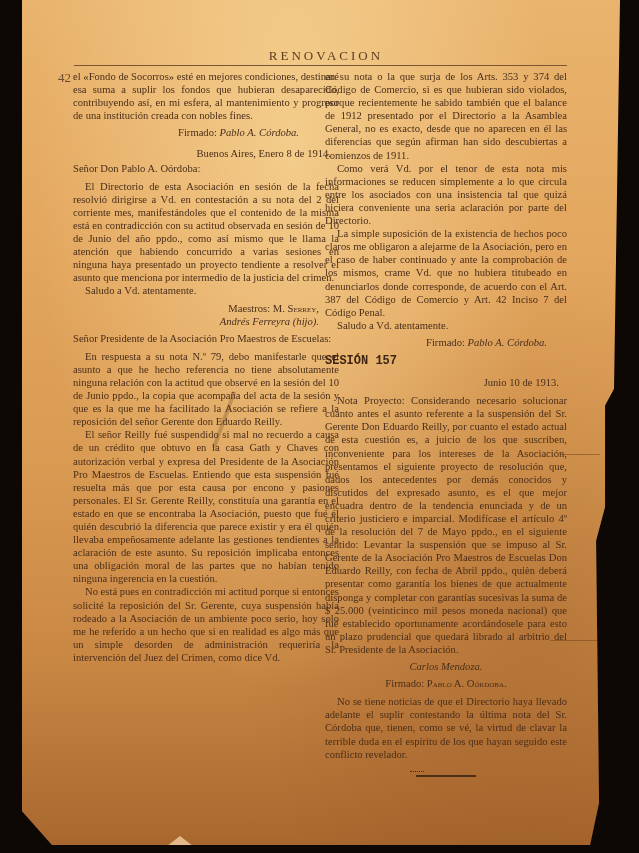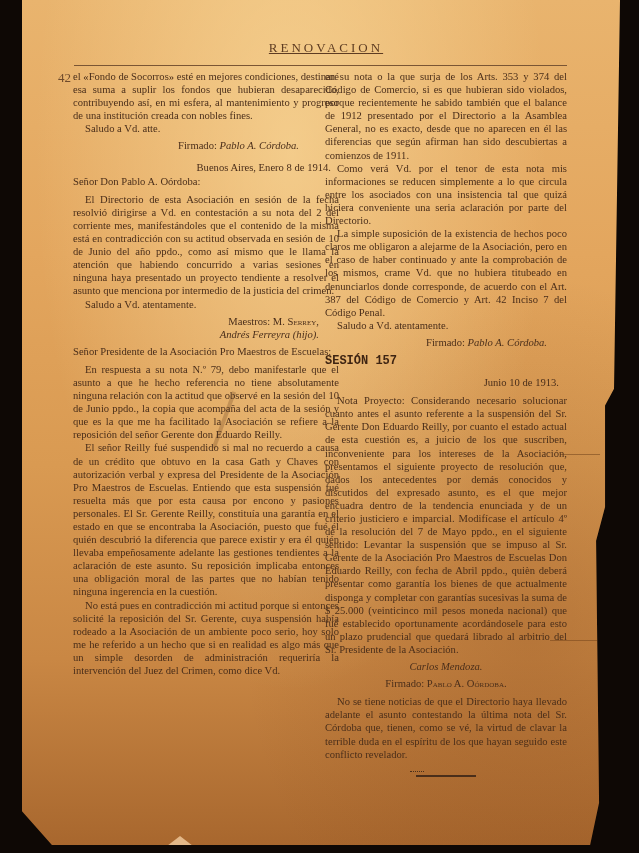--- a/index.html
+++ b/index.html
@@ -17,22 +17,22 @@
   }
   .page-inner { position:absolute; left:0; top:0; width:100%; height:100%; }
   .running-head {
     position:absolute; left:52px; top:36px; width:548px; height:18px;
   }
   .page-number {
     position:absolute; left:6px; top:0;
     font-family:"Liberation Serif", serif; font-size:13px; color:#6e4a2c;margin-top:34px;
   }
   .journal-title {
-    position:absolute; left:0; width:100%; top:4px; text-align:center;
-    font-family:"Liberation Serif", serif; font-size:13px; letter-spacing:3px; color:#5e3c22;text-decoration:underline;
+    position:absolute; left:0; width:100%; top:12px; text-align:center;
+    font-family:"Liberation Serif", serif; font-size:13px; letter-spacing:3px; color:#5e3c22;
   }
   .head-rule {
     position:absolute; left:74px; top:65px; width:493px; height:1px; background:#7a5534;
   }
   .col {
     position:absolute; top:70px;
     font-family:"Liberation Serif", serif; font-size:10.6px; line-height:13.1px;
     color:#4a2e1a; text-align:justify;
   }
   .col-left { left:73px; width:266px; }
@@ -78,21 +78,20 @@
 </div>
 
 <div class="running-head">
   <span class="page-number">42</span>
   <div class="journal-title">RENOVACION</div>
 </div>
 <div class="head-rule"></div>
 
 <div class="col col-left">
   <p>el «Fondo de Socorros» esté en mejores condiciones, destinaré esa suma a suplir los fondos que hubieran desaparecido, contribuyendo así, en mi esfera, al mantenimiento y progreso de una institución creada con nobles fines.</p>
-  <p class="indent">Saludo a Vd. atte.</p>
   <p class="sig">
     <span>Firmado: </span><em>Pablo A. Córdoba.</em>
   </p>
   <p class="dateline">Buenos Aires, Enero 8 de 1914.</p>
   <p class="salutation">Señor Don Pablo A. Oórdoba:</p>
   <p class="indent">El Directorio de esta Asociación en sesión de la fecha resolvió dirigirse a Vd. en contestación a su nota del 2 del corriente mes, manifestándoles que el contenido de la misma está en contradicción con su actitud observada en sesión de 10 de Junio del año ppdo., como así mismo que le llama la atención que habiendo concurrido a varias sesiones en ninguna haya presentado un proyecto tendiente a resolver el asunto que menciona por intermedio de la justicia del crimen.</p>
   <p class="indent">Saludo a Vd. atentamente.</p>
   <p class="sig" style="padding-right:20px">
     <span>Maestros: M. </span><span class="sc">Serrey,</span><br>
     <em>Andrés Ferreyra (hijo).</em>
@@ -113,15 +112,15 @@
   </p>
   <p class="session-title">SESIÓN 157</p>
   <p class="dateline">Junio 10 de 1913.</p>
   <p class="indent gap">Nota Proyecto: Considerando necesario solucionar cuanto antes el asunto referente a la suspensión del Sr. Gerente Don Eduardo Reilly, por cuanto el estado actual de esta cuestión es, a juicio de los que suscriben, inconveniente para los intereses de la Asociación, presentamos el siguiente proyecto de resolución que, dados los antecedentes por demás conocidos y discutidos del expresado asunto, es el que mejor encuadra dentro de la tendencia enunciada y de un criterio justiciero e imparcial. Modifícase el artículo 4º de la resolución del 7 de Mayo ppdo., en el siguiente sentido: Levantar la suspensión que se impuso al Sr. Gerente de la Asociación Pro Maestros de Escuelas Don Eduardo Reilly, con fecha de Abril ppdo., quièn deberá presentar como garantía los bienes de que actualmente disponga y completar con garantías sucesivas la suma de $ 25.000 (veinticinco mil pesos moneda nacional) que fué establecido oportunamente acordándosele para esto un plazo prudencial que quedará librado al arbitrio del Sr. Presidente de la Asociación.</p>
   <p class="sig-c">
     <em>Carlos Mendoza.</em>
   </p>
   <p class="sig-c">
     <span>Firmado: </span><span class="sc">Pablo A. Oórdoba.</span>
   </p>
-  <p class="indent gap">No se tiene noticias de que el Directorio haya llevado adelante el asunto contestando la última nota del Sr. Córdoba que, tienen, como se vé, la virtud de clavar la terrible duda en el espíritu de los que hayan seguido este conflicto revelador.</p>
+  <p class="indent gap">No se tiene noticias de que el Directorio haya llevado adelante el suplir contestando la última nota del Sr. Córdoba que, tienen, como se vé, la virtud de clavar la terrible duda en el espíritu de los que hayan seguido este conflicto revelador.</p>
   <div class="ornament"></div>
 </div>
 
 </body></html>

